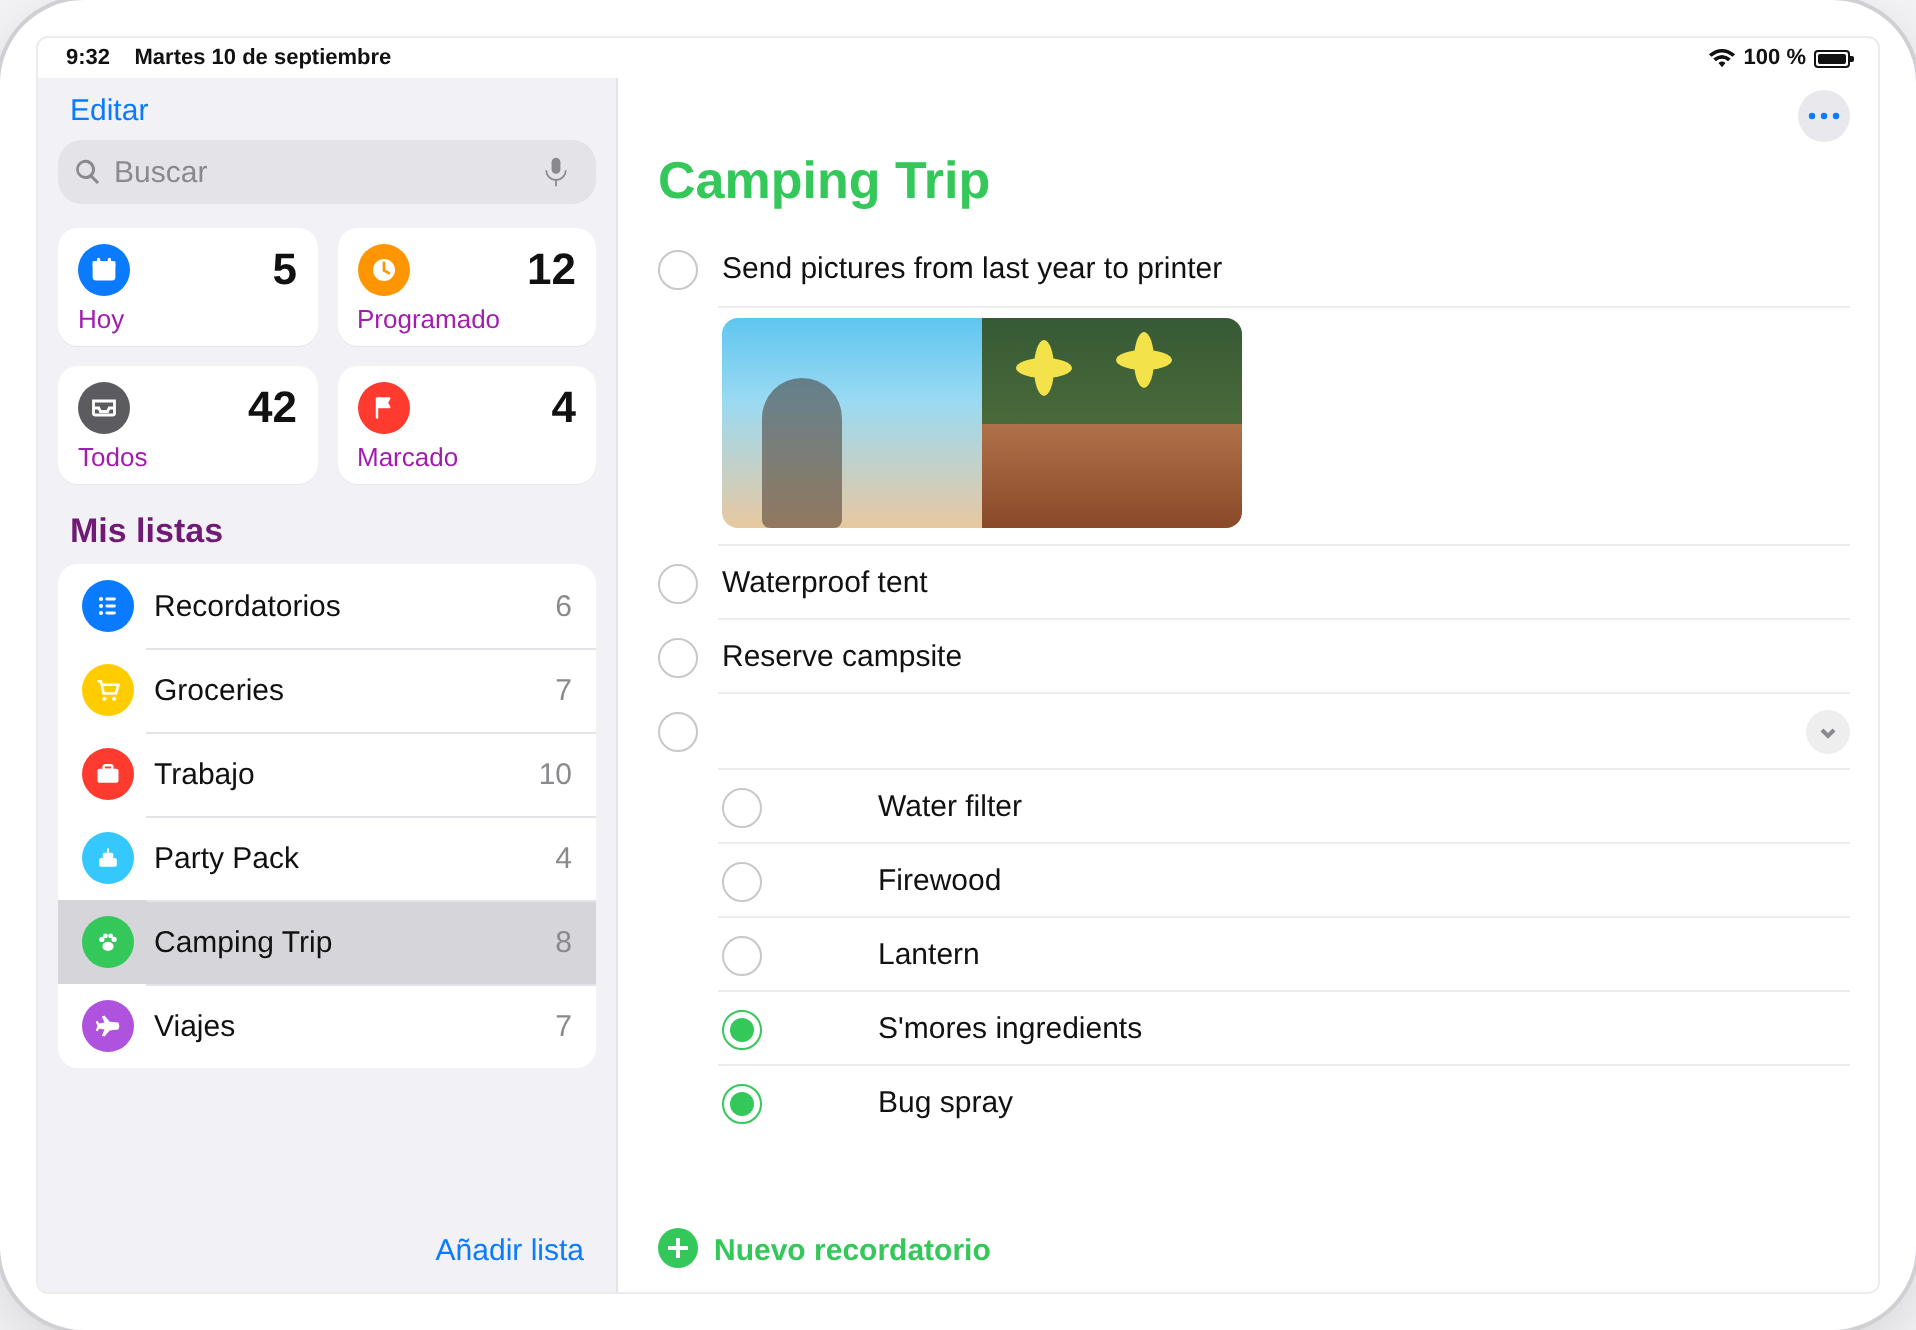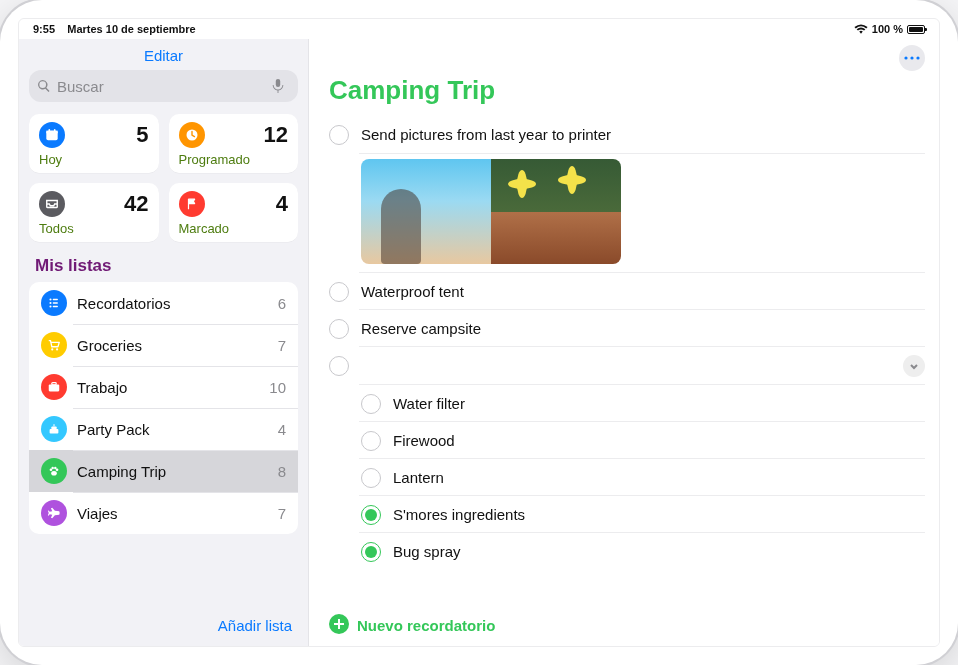--- a/index.html
+++ b/index.html
@@ -12,33 +12,33 @@
     .battery-body { width:18px; height:9px; border:1px solid #111; border-radius:2px; position:relative; }
     .battery-body::after { content:""; position:absolute; right:-3px; top:2px; width:2px; height:3px; background:#111; border-radius:0 1px 1px 0; }
     .battery-fill { position:absolute; left:1px; top:1px; bottom:1px; width:14px; background:#111; border-radius:1px; }
     .wifi { width:14px; height:10px; position:relative; }
     .wifi svg { display:block; }
 
     .app { flex:1; display:flex; overflow:hidden; }
 
     
     .sidebar { width: 290px; background:#f2f2f6; display:flex; flex-direction:column; padding: 4px 10px 8px 10px; border-right:1px solid #e4e4e8; }
-    .sidebar-top { display:flex; justify-content:center; padding: 4px 6px 6px; }
+    .sidebar-top { display:flex; justify-content:flex-start; padding: 4px 6px 6px; }
     .edit-link { color:#0a7aff; font-size:15px; font-weight:400; }
     .search { background:#e3e3e8; border-radius:12px; height:32px; display:flex; align-items:center; padding:0 8px; color:#8a8a8e; margin-bottom:12px; }
     .search svg { width:14px; height:14px; fill:#8a8a8e; margin-right:6px; }
     .search .mic { margin-left:auto; width:12px; height:16px; }
     .search .placeholder { font-size:15px; color:#8a8a8e; }
 
     .smart-grid { display:grid; grid-template-columns:1fr 1fr; gap:10px; margin-bottom:14px; }
     .smart-card { background:#fff; border-radius:10px; padding:8px 10px 6px 10px; box-shadow:0 0.5px 0 rgba(0,0,0,0.05); display:flex; flex-direction:column; gap:2px; position:relative; }
     .smart-card .row1 { display:flex; justify-content:space-between; align-items:center; }
     .smart-card .icon-circ { width:26px; height:26px; border-radius:50%; display:flex; align-items:center; justify-content:center; }
     .smart-card .count { font-size:22px; font-weight:700; color:#111; }
-    .smart-card .label { font-size:13px; color:#4d7c0f; margin-top:2px; }
+    .smart-card .label { font-size:13px; color:#a21caf; margin-top:2px; }
     .ic-blue { background:#0a7aff; } .ic-orange { background:#ff9500; } .ic-grey { background:#5b5b60; } .ic-red { background:#ff3b30; }
 
     .lists-header { font-size:17px; font-weight:700; color:#701a75; padding:0 6px 6px; }
     .lists { background:#fff; border-radius:10px; overflow:hidden; }
     .list-item { display:flex; align-items:center; padding:8px 12px; font-size:15px; color:#111; position:relative; }
     .list-item + .list-item::before { content:""; position:absolute; left:44px; right:0; top:0; height:0.5px; background:#e4e4e8; }
     .list-item.selected { background:#d6d6da; }
     .list-item .li-icon { width:26px; height:26px; border-radius:50%; margin-right:10px; display:flex; align-items:center; justify-content:center; flex-shrink:0; }
     .list-item .li-count { margin-left:auto; color:#8a8a8e; font-size:15px; }
     .li-blue{background:#0a7aff;} .li-yellow{background:#ffcc00;} .li-red{background:#ff3b30;} .li-lblue{background:#34c8ff;} .li-green{background:#34c759;} .li-purple{background:#af52de;}
@@ -53,21 +53,21 @@
     .more-btn svg circle { fill:#0a7aff; }
     .title { color:#34c759; font-size:26px; font-weight:700; padding:4px 20px 10px; }
 
     .items { flex:1; overflow-y:auto; padding:0 14px 0 20px; }
     .reminder { display:flex; align-items:center; padding:8px 0; position:relative; }
     .reminder .line { position:absolute; left:30px; right:0; bottom:0; height:0.5px; background:#ececee; }
     .reminder .circ { width:20px; height:20px; border-radius:50%; border:1.8px solid #c8c8cc; flex-shrink:0; margin-right:12px; margin-top:1px; position:relative; }
     .reminder .circ.checked { border-color:#34c759; }
     .reminder .circ.checked::after { content:""; position:absolute; left:3px; top:3px; right:3px; bottom:3px; border-radius:50%; background:#34c759; }
     .reminder .text { font-size:15px; color:#111; flex:1; }
-    .sub { padding-left:32px; }
+    .sub { padding-left:32px;gap:46px; }
     .expand { margin-left:auto; width:22px; height:22px; border-radius:50%; background:#eee; display:flex; align-items:center; justify-content:center; }
     .expand svg { width:10px; height:10px; stroke:#8a8a8e; fill:none; stroke-width:2; }
 
     .thumbs { display:flex; gap:0; margin:6px 0 2px 32px; border-radius:8px; overflow:hidden; width:260px; height:105px; }
     .thumb { flex:1; display:flex; position:relative; }
     .thumb-a { background:linear-gradient(180deg,#5fc6f0 0%,#9bdaf2 40%,#e8c8a0 100%); }
     .thumb-b-top { background:linear-gradient(180deg,#365a35 0%,#4a6a3a 100%); height:50%; position:relative; }
     .flower { position:absolute; width:22px; height:22px; border-radius:50%; background:radial-gradient(circle,#f4e24a 40%,#4a3a18 42%,transparent 44%); }
     .petals::before,.petals::after { content:""; position:absolute; width:28px; height:10px; background:#f4e24a; border-radius:50%; left:-3px; top:6px; }
     .petals::after { transform:rotate(90deg); }
@@ -83,21 +83,21 @@
   </style>
 </head>
 <body>
 
 <div class="device">
 
   <div class="screen">
 
     <div class="statusbar">
       <div>
-        <span>9:55</span>
+        <span>9:32</span>
         &nbsp;&nbsp;
         <span>Martes 10 de septiembre</span>
       </div>
       <div class="right">
         <span class="wifi">
           <svg viewBox="0 0 16 12">
               <path d="M8 11 L6 8.5 Q8 7 10 8.5 Z M3 6 Q8 2 13 6 L11.5 7.5 Q8 4.8 4.5 7.5 Z M0.5 3.5 Q8 -2.5 15.5 3.5 L14 5 Q8 0 2 5 Z" fill="#111"></path>
             </svg>
         </span>
         <span>100 %</span>

